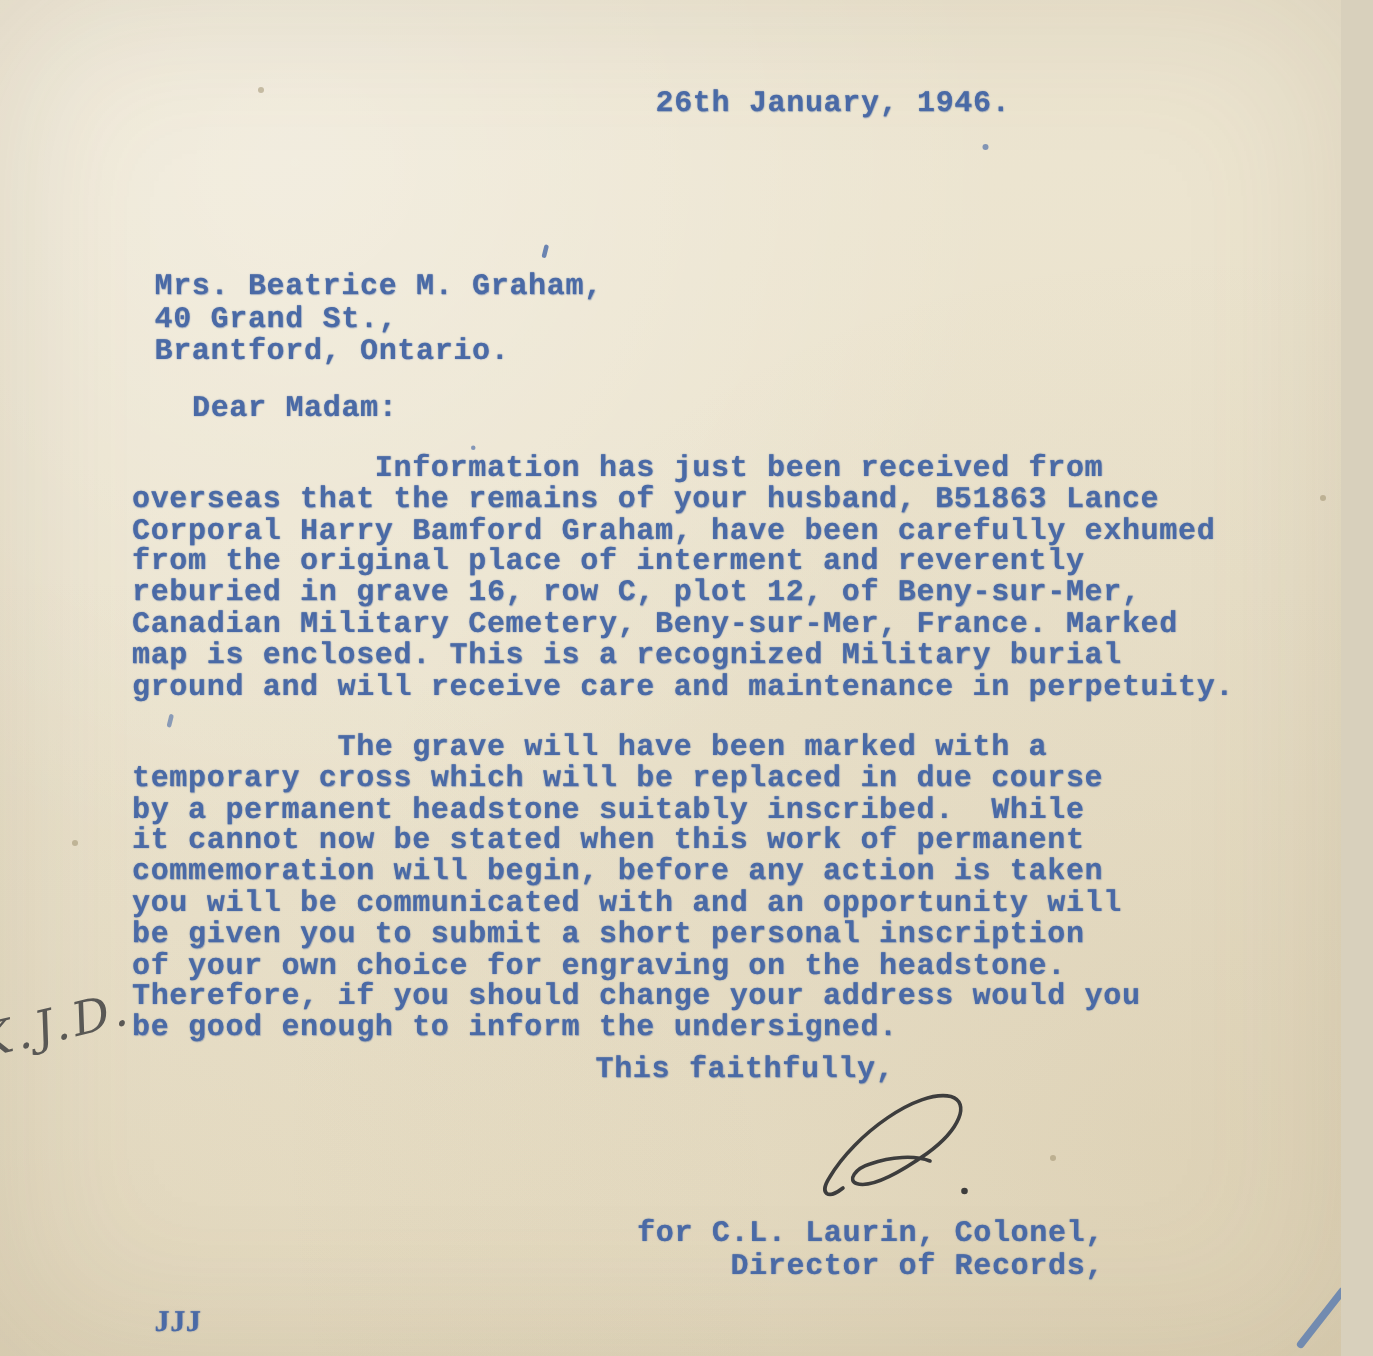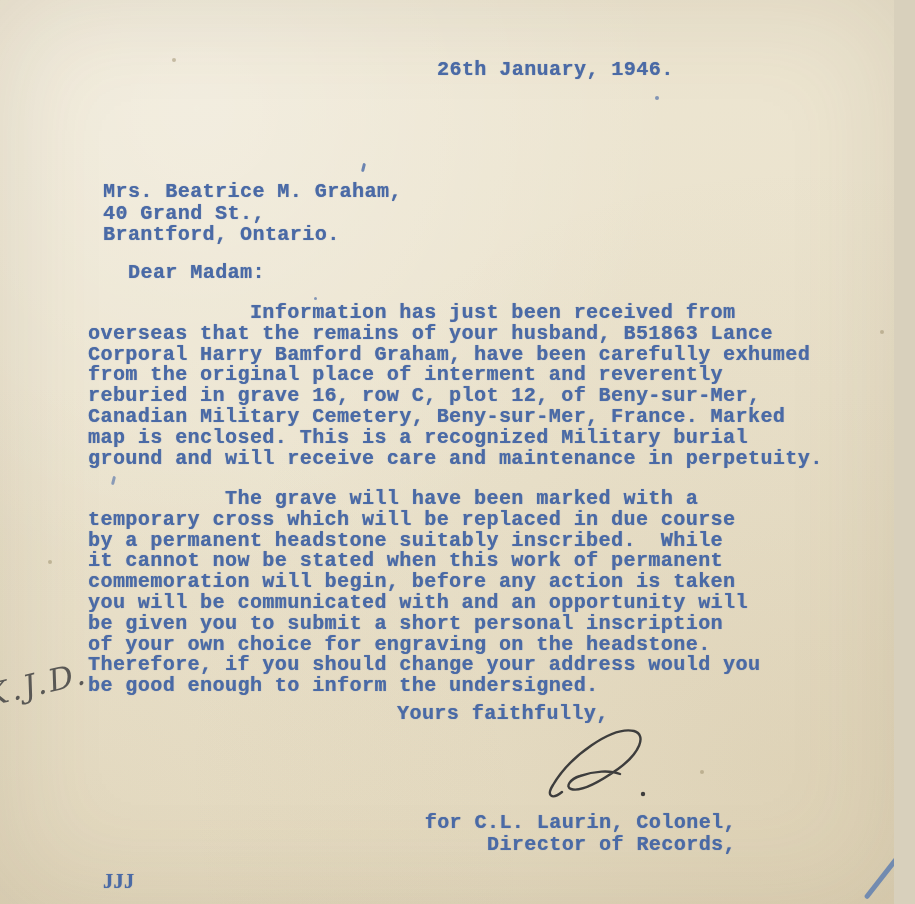--- a/index.html
+++ b/index.html
@@ -119,21 +119,21 @@
 temporary cross which will be replaced in due course
 by a permanent headstone suitably inscribed.  While
 it cannot now be stated when this work of permanent
 commemoration will begin, before any action is taken
 you will be communicated with and an opportunity will
 be given you to submit a short personal inscription
 of your own choice for engraving on the headstone.
 Therefore, if you should change your address would you
 be good enough to inform the undersigned.</div>
 
-  <div class="type valediction-line">Yours faithfully,</div>
+  <div class="type valediction-line">This faithfully,</div>
 
   <svg class="signature-svg" width="130" height="88" viewBox="0 0 130 88" fill="none" aria-hidden="true">
     <path d="M22 74 C12 82 6 78 13 67 C30 38 72 8 94 13 C107 17 100 35 78 51 C58 65 40 74 31 71 C25 69 30 61 40 58 C54 53 70 52 80 56" stroke="#3d3d3d" stroke-width="2.4" stroke-linecap="round" fill="none"></path>
     <circle cx="103" cy="76" r="2.2" fill="#3d3d3d"></circle>
   </svg>
 
   <div class="signoff-block">
     <div class="type-line">for C.L. Laurin, Colonel,</div>
     <div class="type-line">Director of Records,</div>
   </div>

